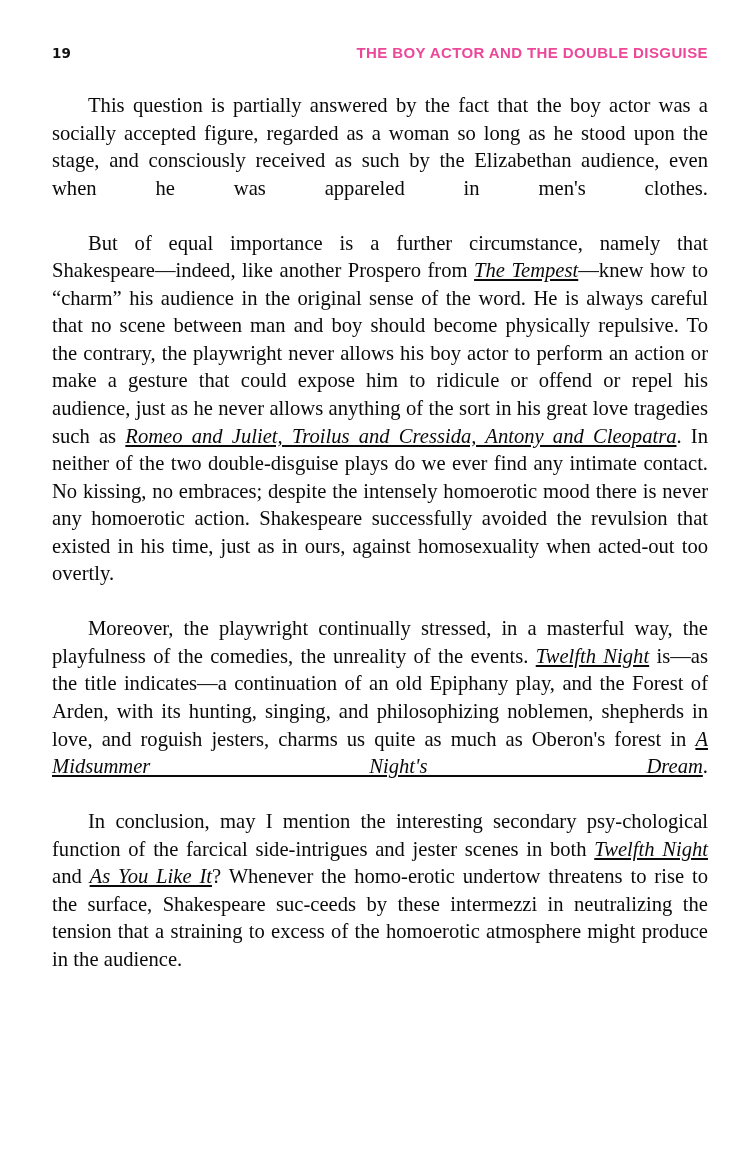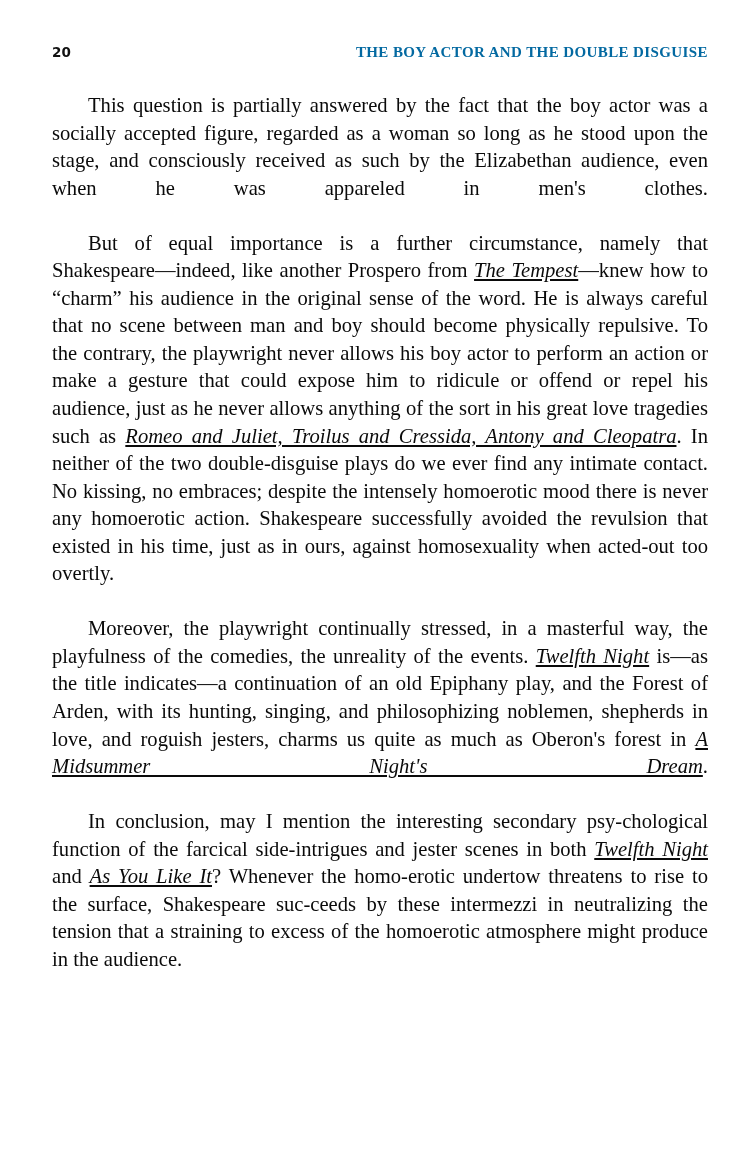--- a/index.html
+++ b/index.html
@@ -32,24 +32,24 @@
   .folio {
     font-family: "DejaVu Sans", sans-serif;
     font-weight: 700;
     font-size: 13.5px;
     color: #111111;
     letter-spacing: 0px;
     line-height: 1;
   }
 
   .head-title {
-    font-family: Liberation Serif, serif;
+    font-family: Liberation Sans, sans-serif;
     font-weight: 700;
     font-size: 15px;
-    color: #0369a1;
+    color: #ec4899;
     letter-spacing: 0.4px;
     line-height: 1;
     white-space: nowrap;
     margin-left: 23px;
   }
 
   
   .textblock {
     position: absolute;
     top: 92px;
@@ -93,21 +93,21 @@
     font-style: italic;
     text-decoration: underline;
   }
 </style>
 </head>
 <body>
 
 <div class="page">
 
   <div class="running-head">
-    <span class="folio">20</span>
+    <span class="folio">19</span>
     <span class="head-title">THE BOY ACTOR AND THE DOUBLE DISGUISE</span>
   </div>
 
   <div class="textblock">
       <p class="para indent"><span>This question is partially answered by the fact that the boy actor was a socially accepted figure, regarded as a woman so long as he stood upon the stage, and consciously received as such by the Elizabethan audience, even when he was appareled in men's clothes.</span></p>
       <p class="para indent"><span>But of equal importance is a further circumstance, namely that Shakespeare—indeed, like another Prospero from </span><i>The Tempest</i><span>—knew how to “charm” his audience in the original sense of the word. He is always careful that no scene between man and boy should become physically repulsive. To the contrary, the playwright never allows his boy actor to perform an action or make a gesture that could expose him to ridicule or offend or repel his audience, just as he never allows anything of the sort in his great love tragedies such as </span><i>Romeo and Juliet, Troilus and Cressida, Antony and Cleopatra</i><span>. In neither of the two double-disguise plays do we ever find any intimate contact. No kissing, no embraces; despite the intensely homoerotic mood there is never any homoerotic action. Shakespeare successfully avoided the revulsion that existed in his time, just as in ours, against homosexuality when acted-out too overtly.</span></p>
       <p class="para indent"><span>Moreover, the playwright continually stressed, in a masterful way, the playfulness of the comedies, the unreality of the events. </span><i>Twelfth Night</i><span> is—as the title indicates—a continuation of an old Epiphany play, and the Forest of Arden, with its hunting, singing, and philosophizing noblemen, shepherds in love, and roguish jesters, charms us quite as much as Oberon's forest in </span><i>A Midsummer Night's Dream</i><span>.</span></p>
       <p class="para indent no-stretch"><span>In conclusion, may I mention the interesting secondary psy-chological function of the farcical side-intrigues and jester scenes in both </span><i>Twelfth Night</i><span> and </span><i>As You Like It</i><span>? Whenever the homo-erotic undertow threatens to rise to the surface, Shakespeare suc-ceeds by these intermezzi in neutralizing the tension that a straining to excess of the homoerotic atmosphere might produce in the audience.</span></p>
     </div>
 

